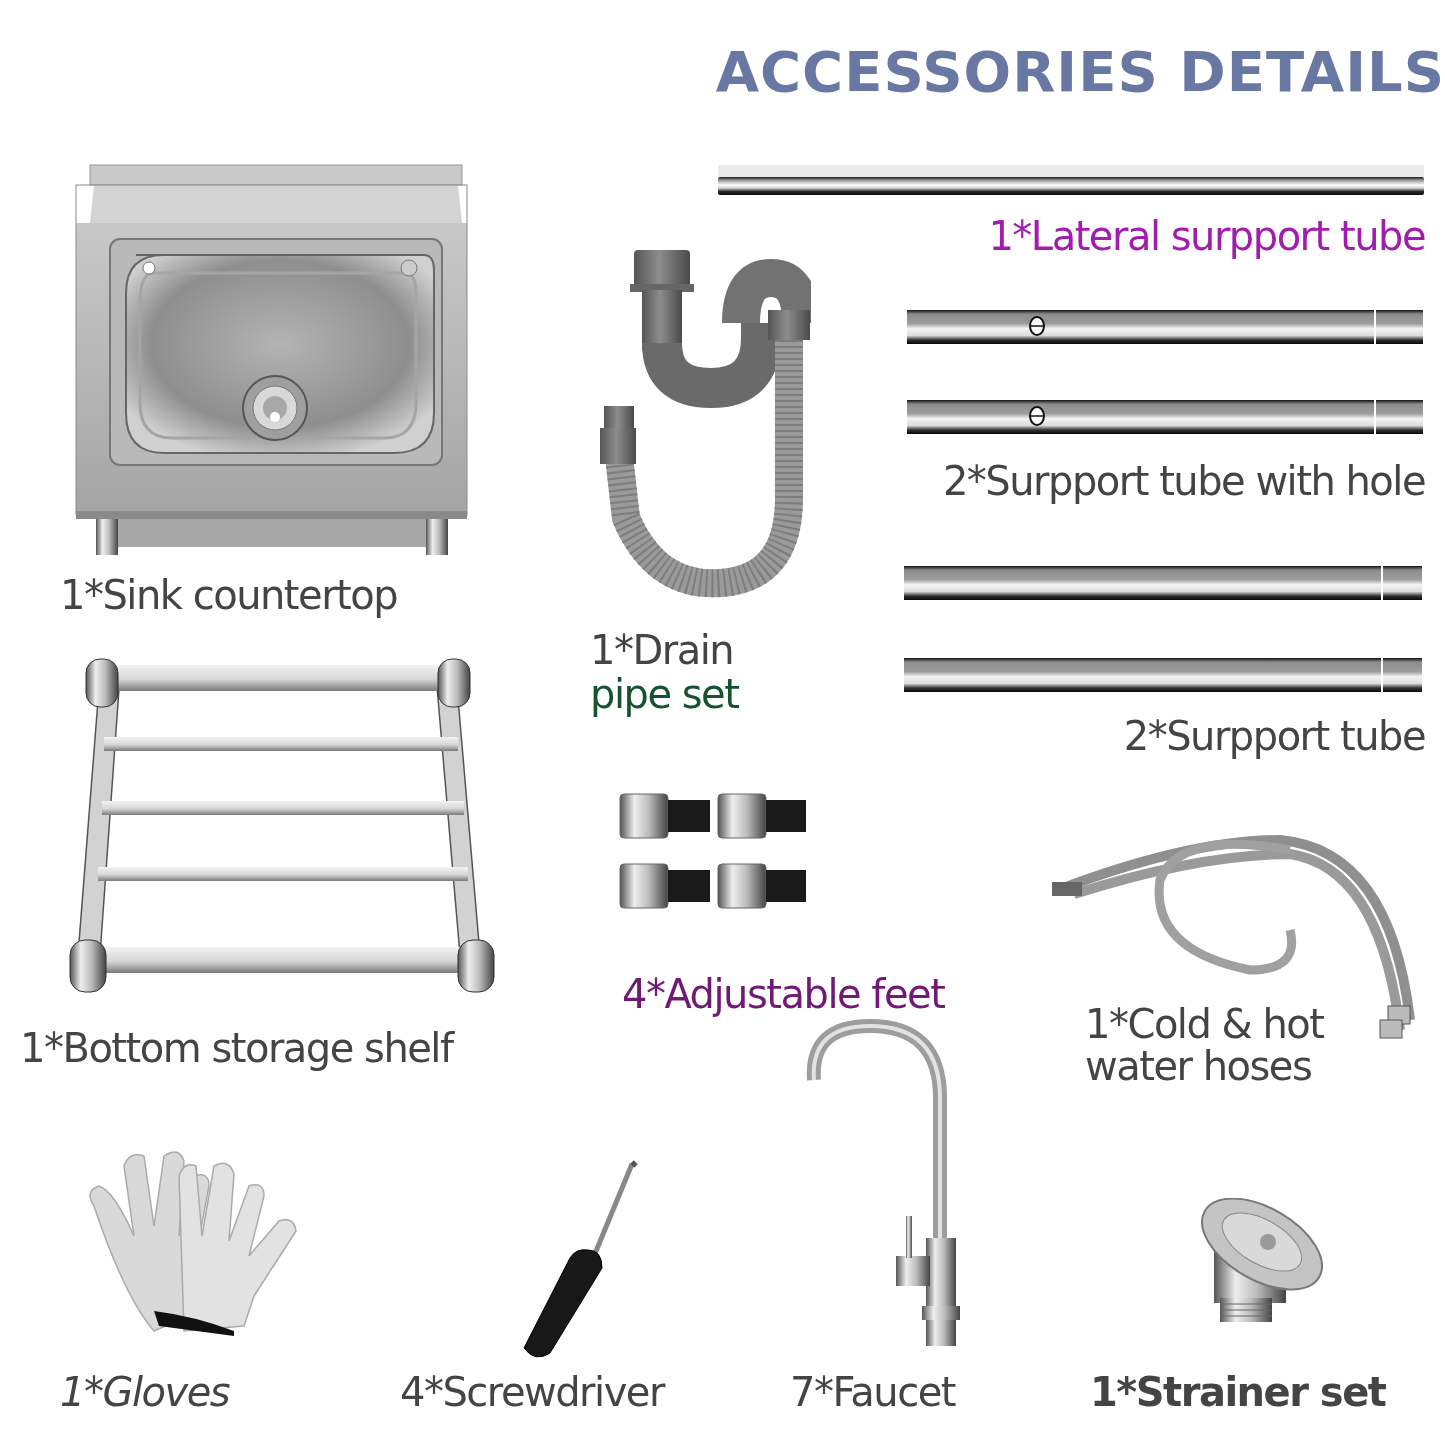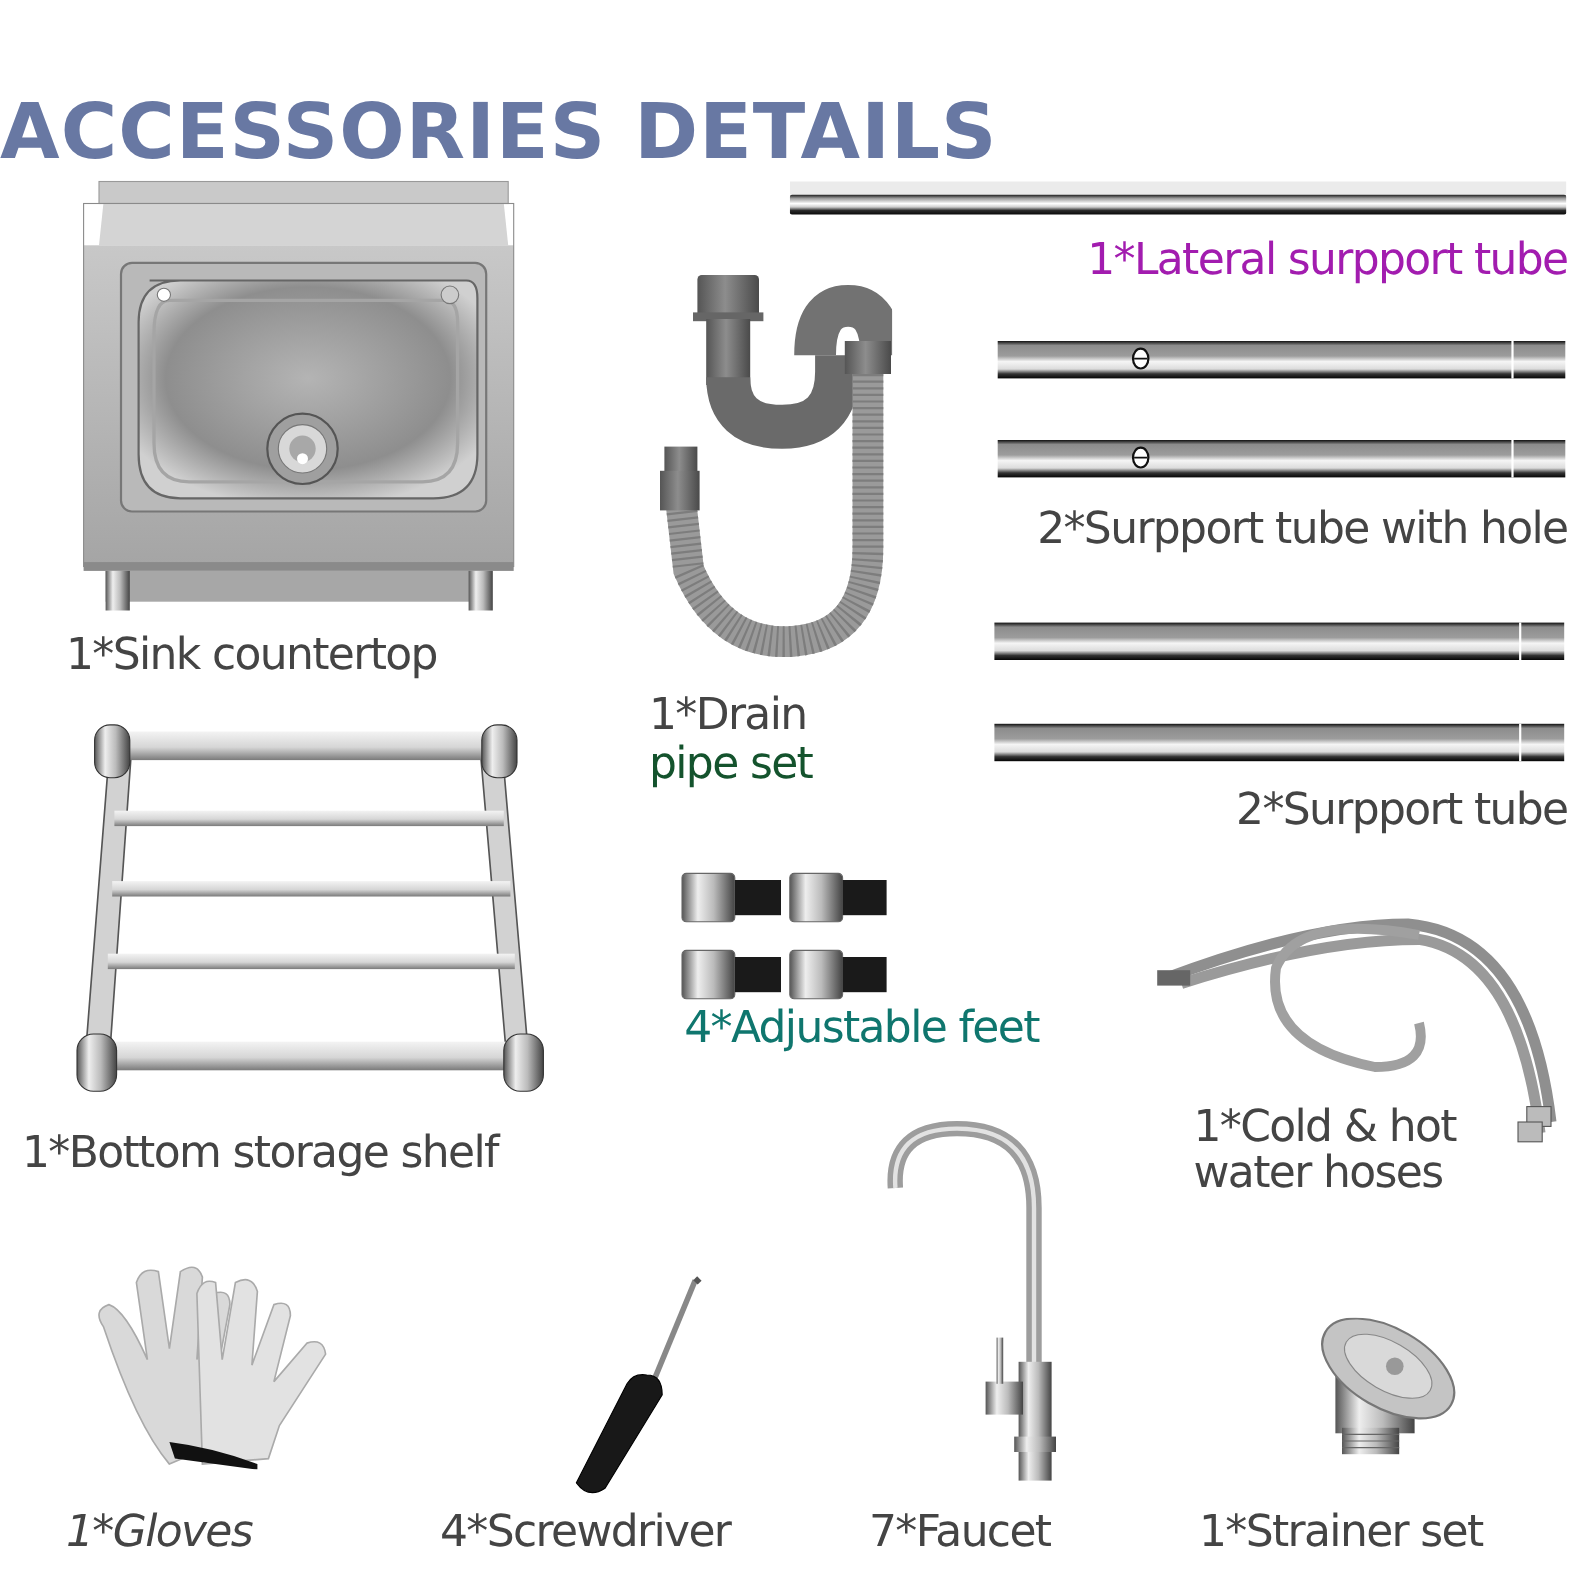--- a/index.html
+++ b/index.html
@@ -1,22 +1,22 @@
 <!DOCTYPE html>
 <html><head>
 <meta charset="utf-8">
 <style>
   * { margin: 0; padding: 0; box-sizing: border-box; }
   html, body { width: 1445px; height: 1445px; background: #ffffff; overflow: hidden; }
   body { position: relative; font-family: "DejaVu Sans", sans-serif; }
 
   .title {
-    position: absolute; left: 0; top: 22px; width: 1445px; text-align: left;
+    position: absolute; left: 0; top: 22px; width: 1445px; text-align: right;
     font-family: "DejaVu Sans", sans-serif; font-weight: bold;
-    font-size: 70px; letter-spacing: 1px; line-height: 100px; margin-top: 48px;
+    font-size: 56px; letter-spacing: 1px; line-height: 100px;
   }
 
   .label {
     position: absolute; font-family: "DejaVu Sans", sans-serif;
     font-size: 40px; line-height: 44px; white-space: nowrap;
     letter-spacing: -1.5px;
   }
   .label.r { text-align: right; }
   .label.c { text-align: left; }
 
@@ -186,21 +186,21 @@
       <rect x="148" y="8" width="40" height="32" fill="#1a1a1a"></rect>
     </g>
     <g transform="translate(0,70)">
       <rect x="2" y="2" width="48" height="44" rx="4" fill="url(#chrome)" stroke="#666"></rect>
       <rect x="50" y="8" width="42" height="32" fill="#1a1a1a"></rect>
       <rect x="100" y="2" width="48" height="44" rx="4" fill="url(#chrome)" stroke="#666"></rect>
       <rect x="148" y="8" width="40" height="32" fill="#1a1a1a"></rect>
     </g>
   </svg>
 </div>
-<div class="label" style="left:622px; top:912px; color:#0f766e;">4*Adjustable feet</div>
+<div class="label" style="left:622px; top:972px; color:#701a75;">4*Adjustable feet</div>
 
 <div class="art" style="left:1050px; top:820px;">
   <svg width="380" height="220" viewBox="0 0 380 220">
     <path d="M8,70 Q140,20 230,20 Q340,30 360,200" fill="none" stroke="#8f8f8f" stroke-width="10"></path>
     <path d="M24,74 Q150,34 240,34 Q330,48 350,210" fill="none" stroke="#9a9a9a" stroke-width="10"></path>
     <path d="M240,30 Q130,10 110,60 Q100,130 200,150 Q250,150 240,110" fill="none" stroke="#a0a0a0" stroke-width="9"></path>
     <rect x="2" y="62" width="30" height="14" fill="#666"></rect>
     <rect x="338" y="186" width="22" height="18" fill="#bbb" stroke="#555"></rect>
     <rect x="330" y="200" width="22" height="18" fill="#bbb" stroke="#555"></rect>
   </svg>
@@ -244,13 +244,13 @@
     <rect x="24" y="50" width="72" height="55" fill="url(#chrome)"></rect>
     <rect x="30" y="100" width="52" height="24" fill="url(#chrome)"></rect>
     <line x1="30" y1="106" x2="82" y2="106" stroke="#666"></line>
     <line x1="30" y1="112" x2="82" y2="112" stroke="#666"></line>
     <line x1="30" y1="118" x2="82" y2="118" stroke="#666"></line>
     <ellipse cx="72" cy="46" rx="66" ry="36" transform="rotate(30 72 46)" fill="#c4c4c4" stroke="#777" stroke-width="2"></ellipse>
     <ellipse cx="72" cy="44" rx="44" ry="22" transform="rotate(30 72 44)" fill="#d9d9d9" stroke="#888"></ellipse>
     <circle cx="78" cy="44" r="8" fill="#999"></circle>
   </svg>
 </div>
-<div class="label c" style="left:1090px; top:1370px; width:300px; color:#444;">1*Strainer set</div>
+<div class="label c" style="left:1090px; top:1370px; width:300px; color:#444;font-weight:bold;">1*Strainer set</div>
 
 </body></html>

